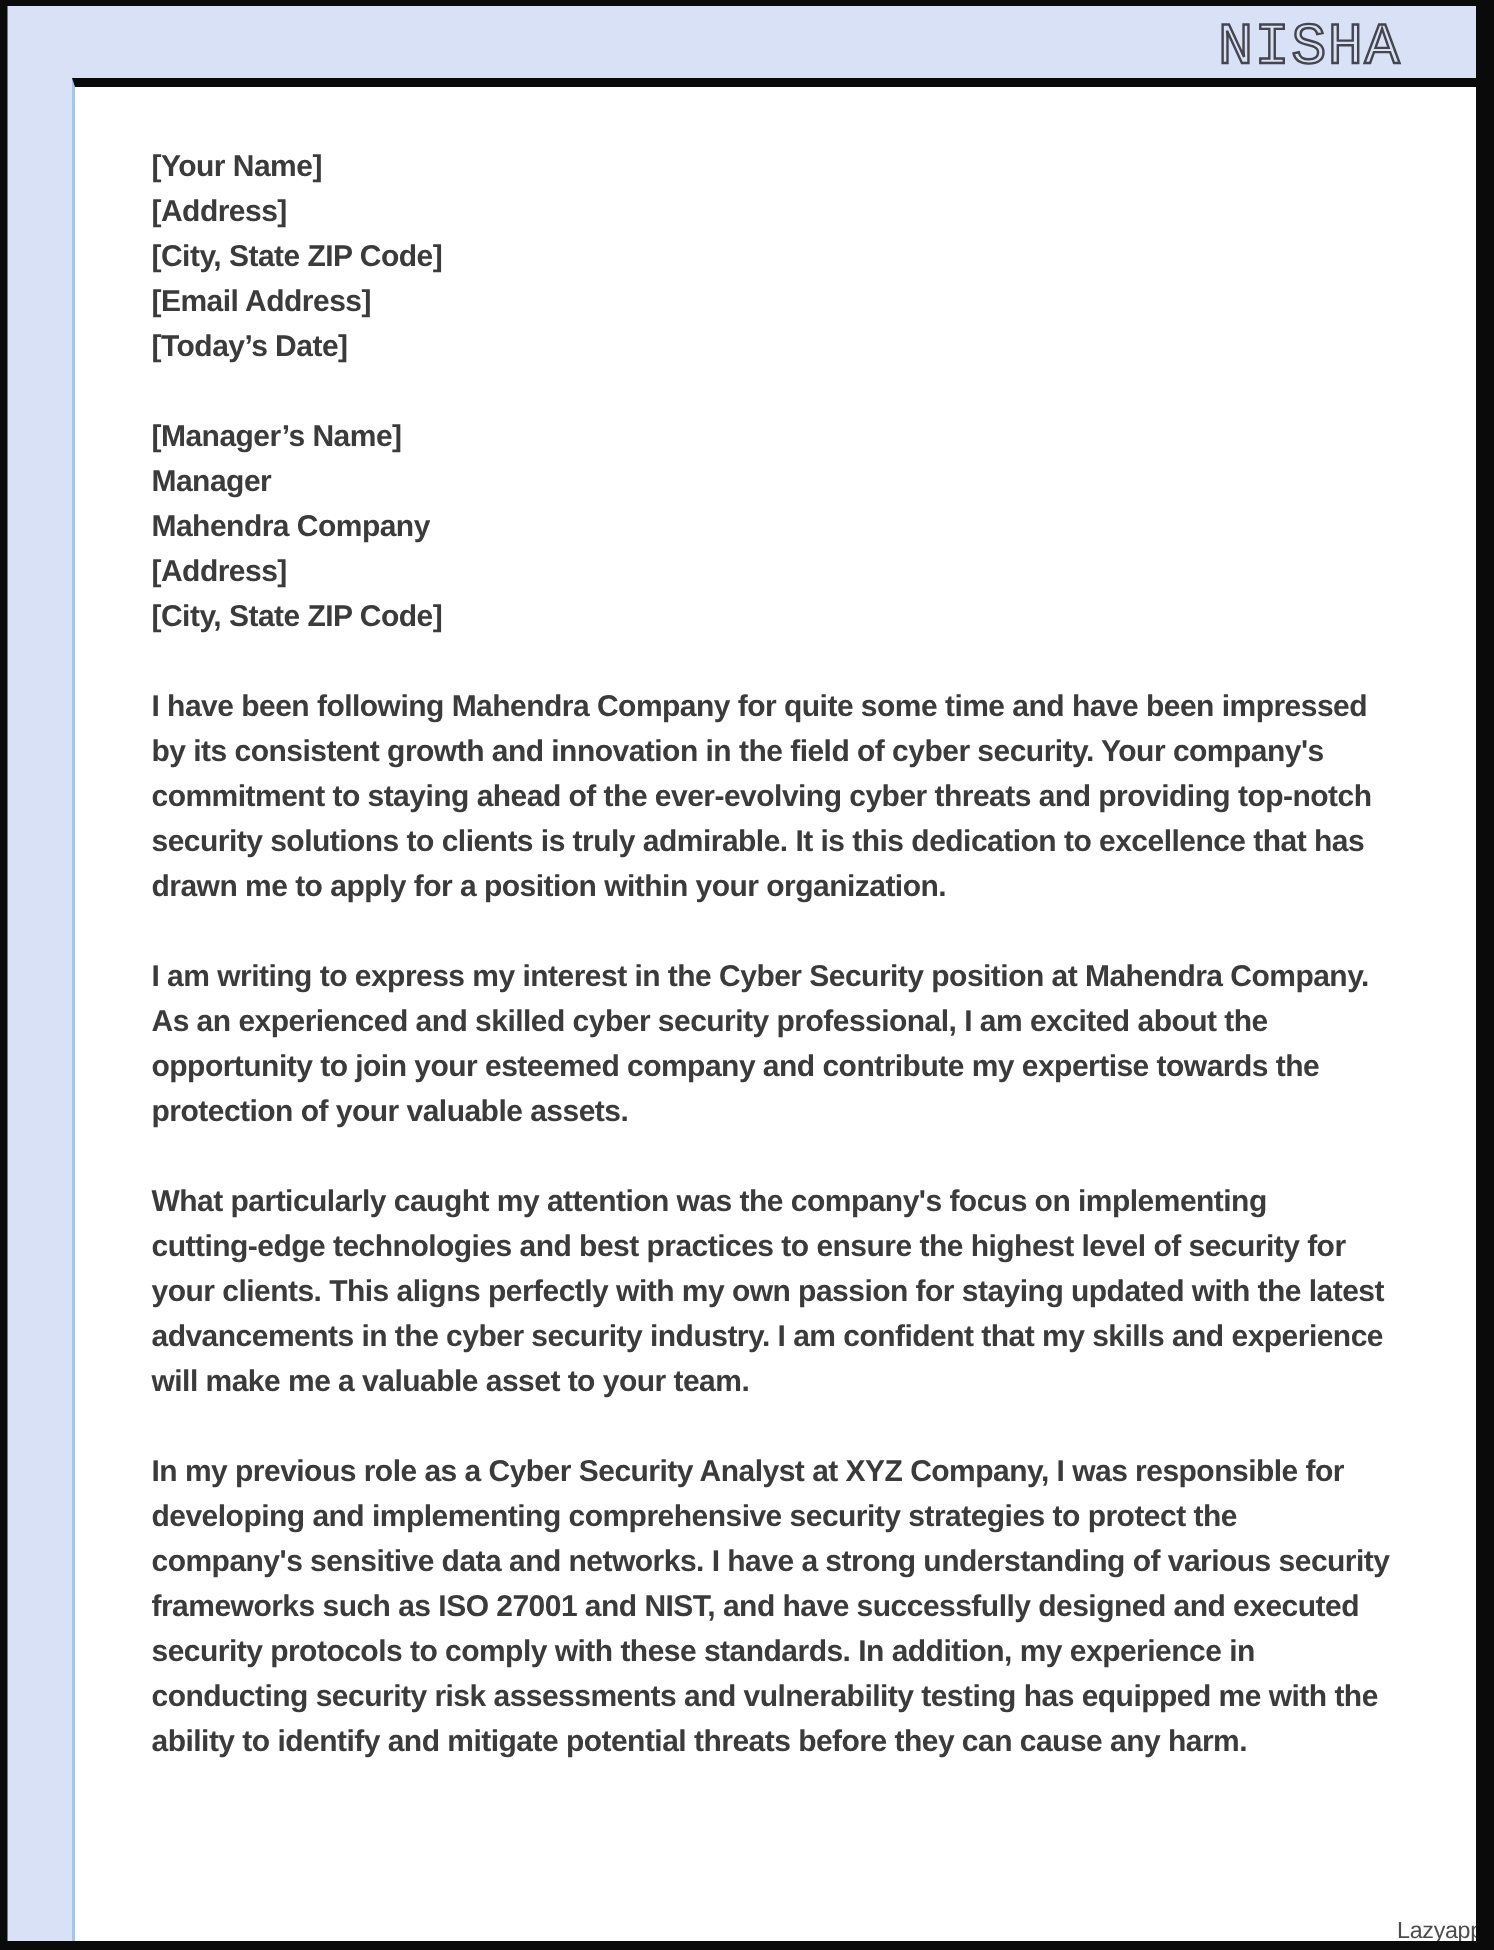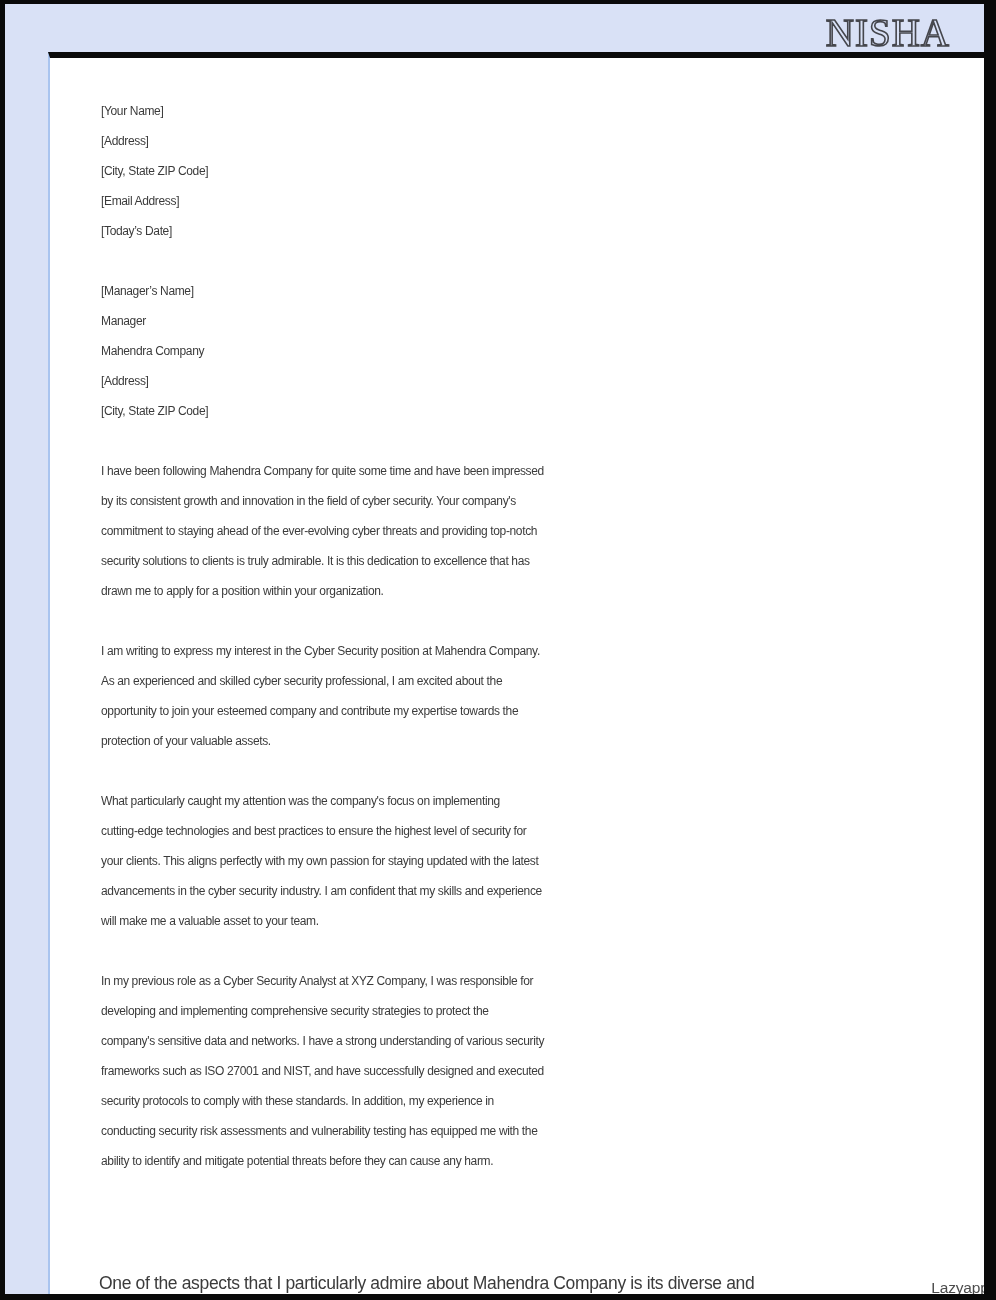--- a/index.html
+++ b/index.html
@@ -20,51 +20,52 @@
     left: 5px;
     top: 4px;
     width: 979px;
     height: 1290px;
     background: #d9e1f6;
     overflow: hidden;
   }
   .logo {
     position: absolute;
     top: 6px;
-    right: 34px;
+    right: 50px;
     font-size: 39px;
     font-weight: 400;
     letter-spacing: 1px;
     color: transparent;
     -webkit-text-stroke: 1.6px #45464c;
-    font-family: Liberation Serif, serif;
+    font-family: Liberation Mono, monospace;
   }
   .page {
     position: absolute;
     left: 43px;
     top: 48px;
     width: 896px;
     height: 1204px;
     background: #ffffff;
     border-top: 6px solid #0a0a0a;
     border-left: 2px solid #a9c4ef;
     border-right: 2px solid #a9c4ef;
     border-bottom: 2px solid #a9c4ef;
     padding: 38px 44px 0 51px;
     box-sizing: content-box;
   }
   .page, .continuation {
     color: #3b3b3b;
   }
   .block {
-    font-size: 12px;
+    font-size: 20px;
     line-height: 30px;
     letter-spacing: -0.35px;
     white-space: pre-line;
     margin: 0 0 30px 0;
+    font-weight: bold;
   }
   .watermark {
     position: absolute;
     right: 10px;
     bottom: 3px;
     font-size: 15.5px;
     letter-spacing: -0.2px;
     color: #4c4c4c;
   }
   .continuation {
@@ -121,16 +122,15 @@
 developing and implementing comprehensive security strategies to protect the
 company's sensitive data and networks. I have a strong understanding of various security
 frameworks such as ISO 27001 and NIST, and have successfully designed and executed
 security protocols to comply with these standards. In addition, my experience in
 conducting security risk assessments and vulnerability testing has equipped me with the
 ability to identify and mitigate potential threats before they can cause any harm.</div>
 
       <div class="watermark">Lazyapply.com</div>
     </div>
 
-    <div class="continuation">One of the aspects that I particularly admire about Mahendra Company is its diverse and</div>
 
   </div>
 </div>
 
 </body></html>

